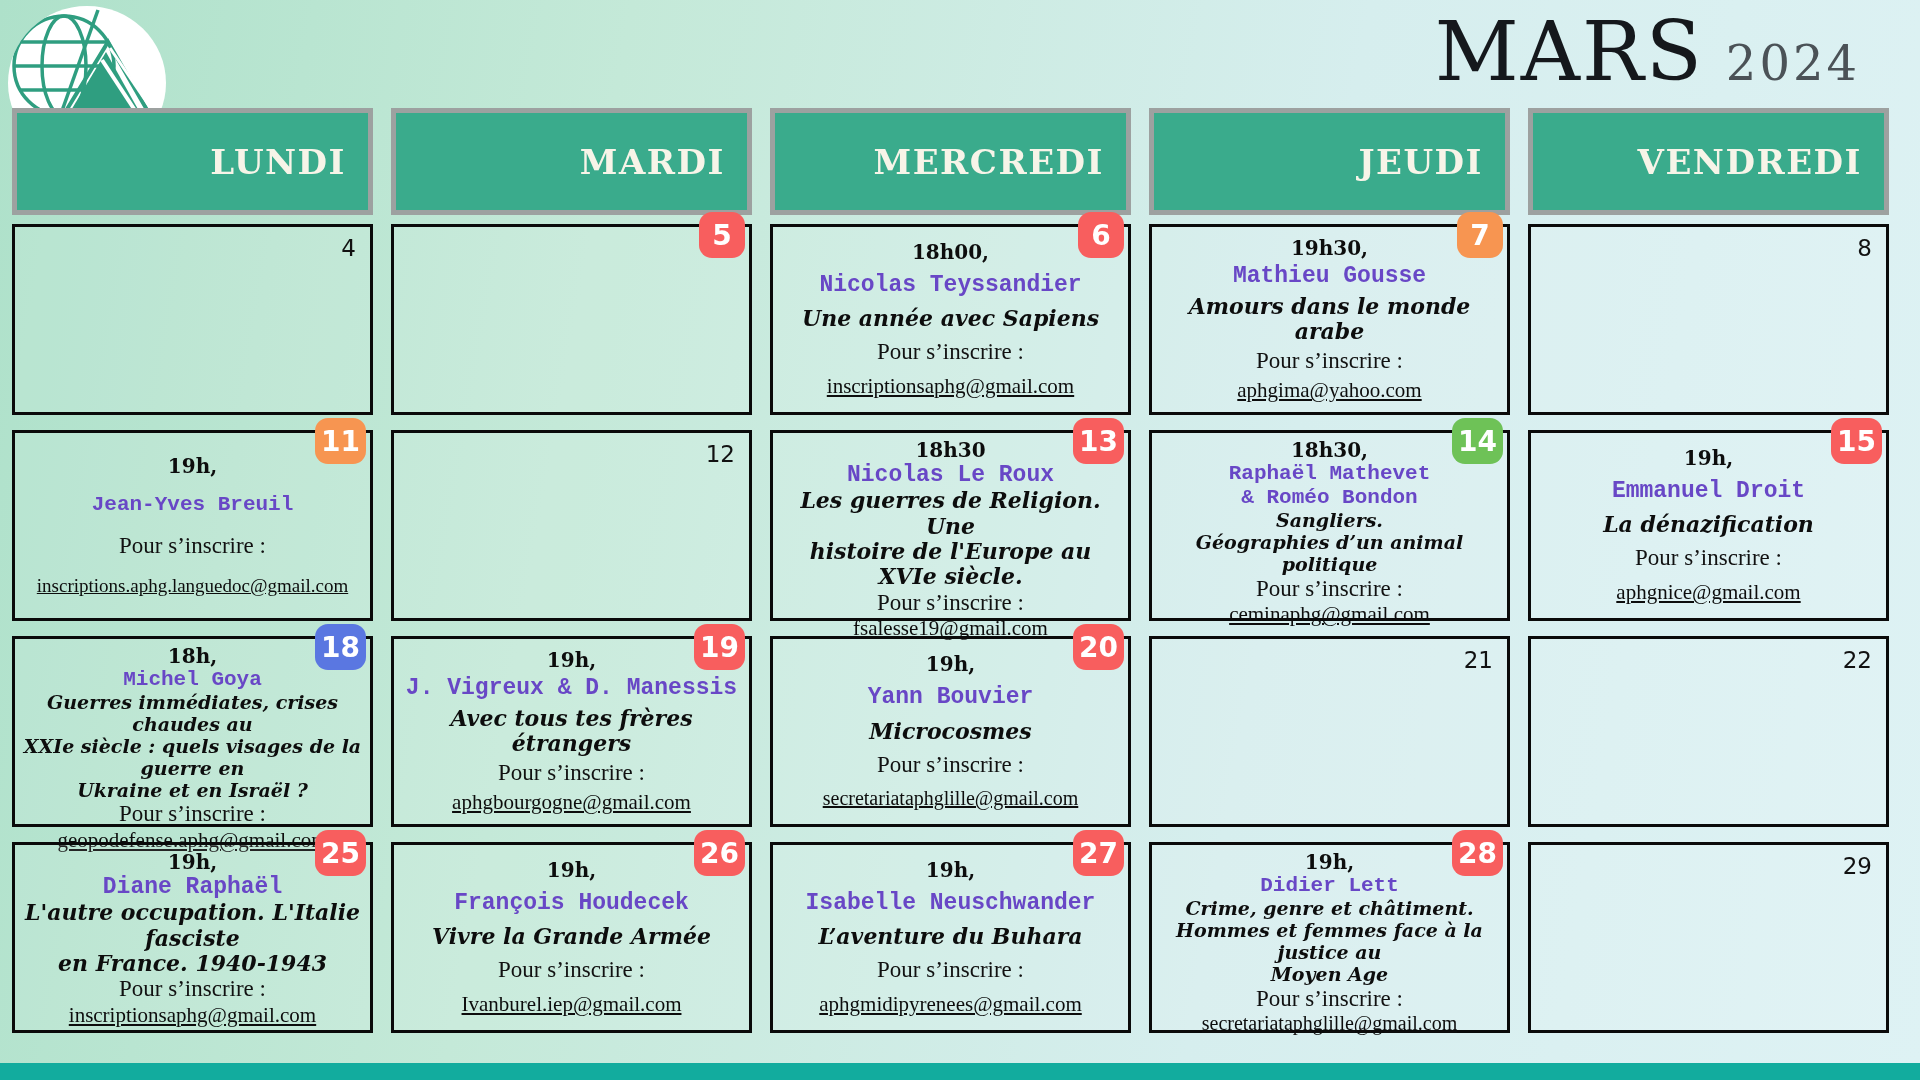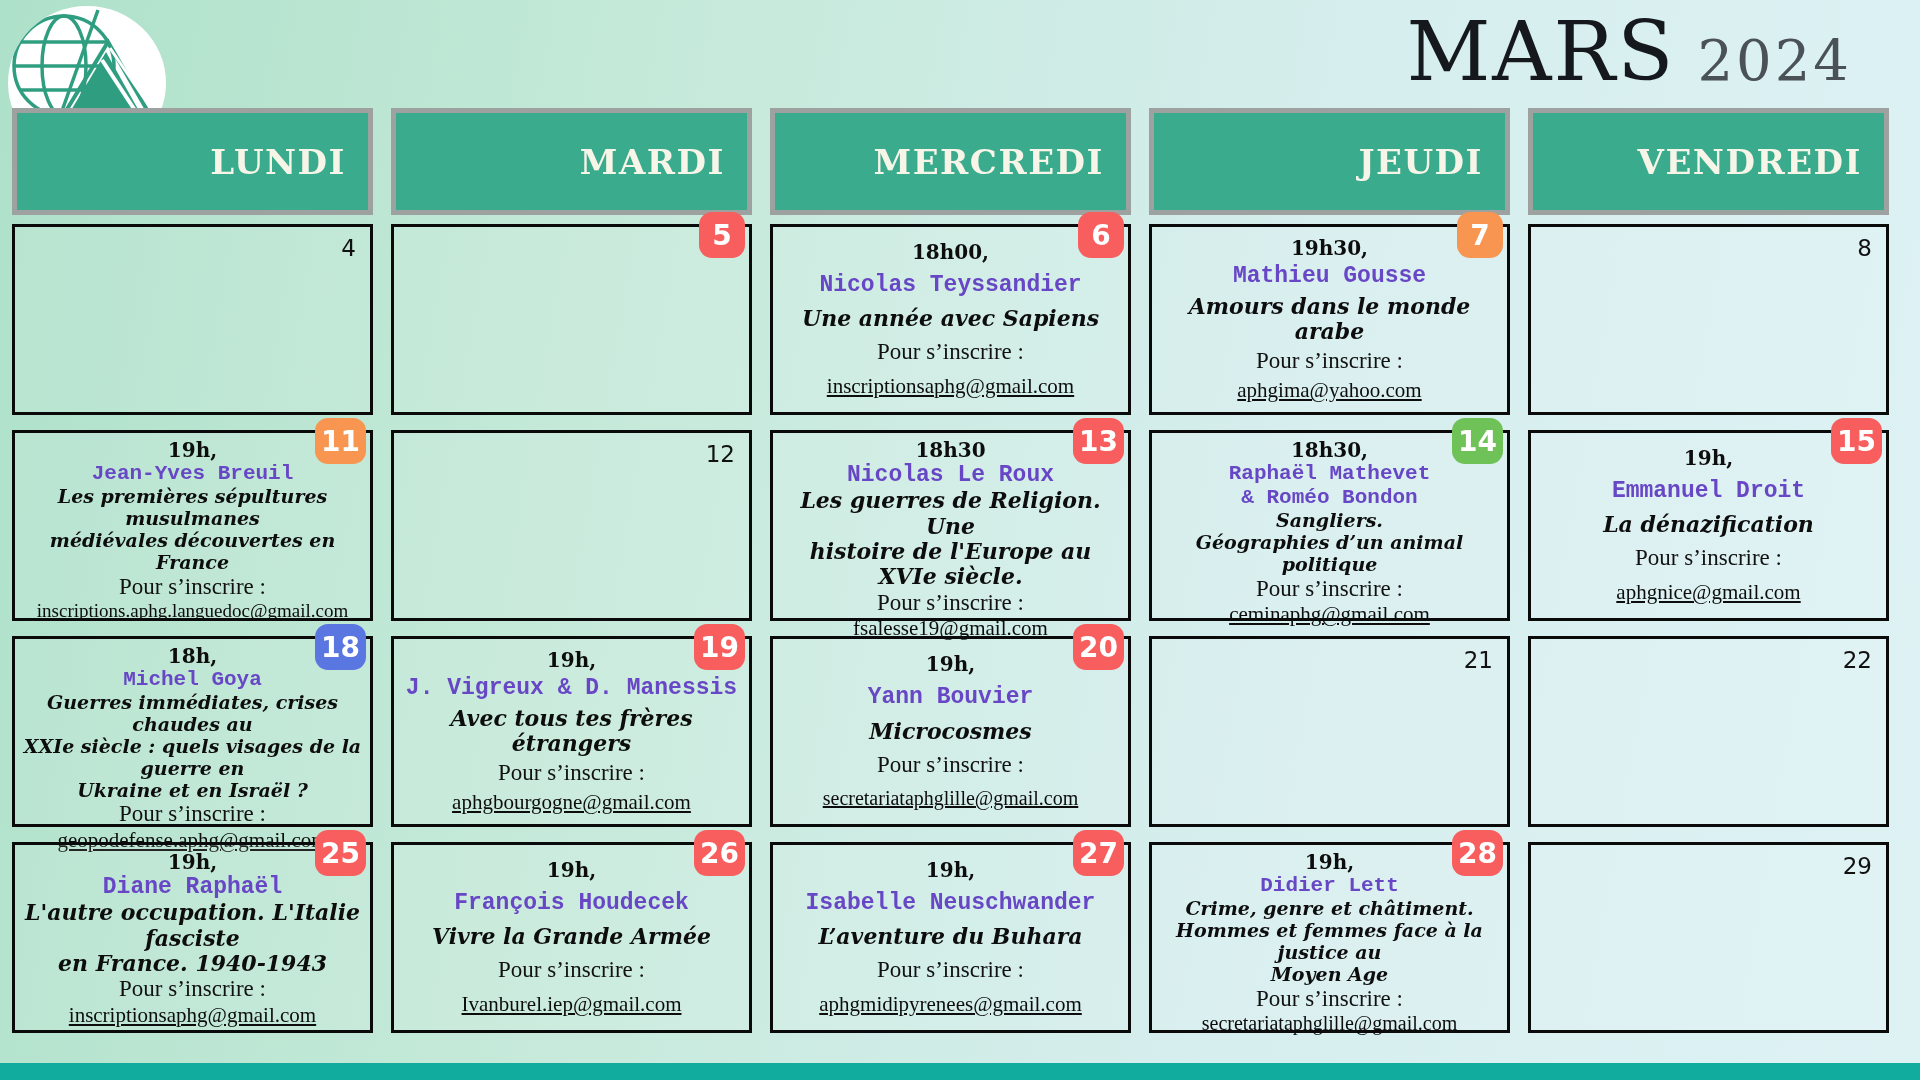--- a/index.html
+++ b/index.html
@@ -8,23 +8,23 @@
     width:1920px;height:1080px;
     overflow:hidden;
     background:linear-gradient(100deg,#aee1ca 0%,#c4e9d8 30%,#d6eeee 65%,#def2f4 100%);
     font-family:"DejaVu Serif", serif;
   }
 
   
   .logo{position:absolute;top:4px;left:6px;width:162px;height:162px;}
 
   
-  .title{position:absolute;top:4px;right:68px;display:flex;align-items:baseline;gap:22px;}
+  .title{position:absolute;top:4px;right:60px;display:flex;align-items:baseline;gap:22px;}
   .title .month{font-family:"DejaVu Serif",serif;font-size:82px;font-weight:500;color:#15181c;letter-spacing:2px;}
-  .title .year{font-family:"DejaVu Serif",serif;font-size:56px;font-weight:400;color:#4b5257;letter-spacing:3px;}
+  .title .year{font-family:"DejaVu Serif",serif;font-size:48px;font-weight:400;color:#4b5257;letter-spacing:3px;}
 
   
   .calendar{position:absolute;left:12px;top:108px;width:1877px;}
   .head-row,.cell-grid{display:grid;grid-template-columns:repeat(5,361px);column-gap:18px;}
   .day-header{
     height:107px;box-sizing:border-box;
     background:#3aab8c;border:5px solid #9da1a0;
     display:flex;align-items:center;justify-content:flex-end;
     padding-right:22px;
   }
@@ -160,23 +160,20 @@
     <span class="day-num">8</span>
 
   </div>
 
   <div class="cell compact">
 
     <span class="badge" style="background: rgb(247, 149, 81);">11</span>
     <div class="event">
       <div class="time">19h,</div>
       <div class="speaker" style="color: rgb(104, 71, 198);">Jean-Yves Breuil</div>
-      <div class="etitle">Les premières sépultures
-musulmanes
-médiévales découvertes en France</div>
       <div class="register">Pour s’inscrire :</div>
       <a class="email" style="font-size: 19px;">inscriptions.aphg.languedoc@gmail.com</a>
     </div>
   </div>
 
   <div class="cell">
     <span class="day-num">12</span>
 
   </div>
 

